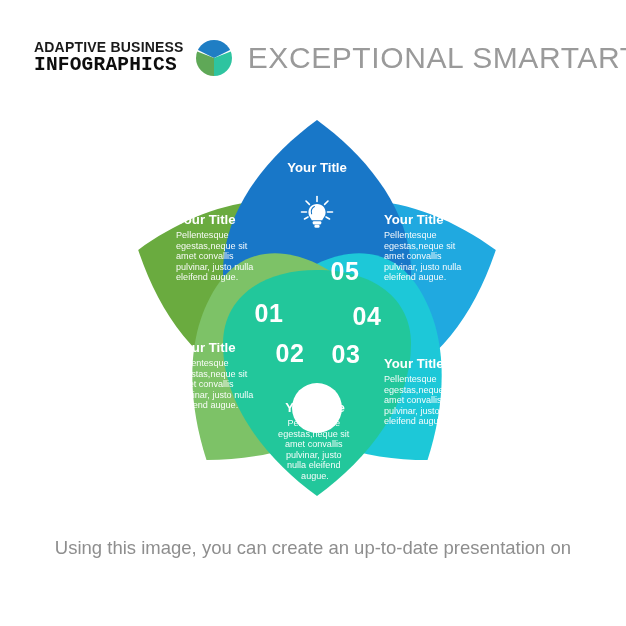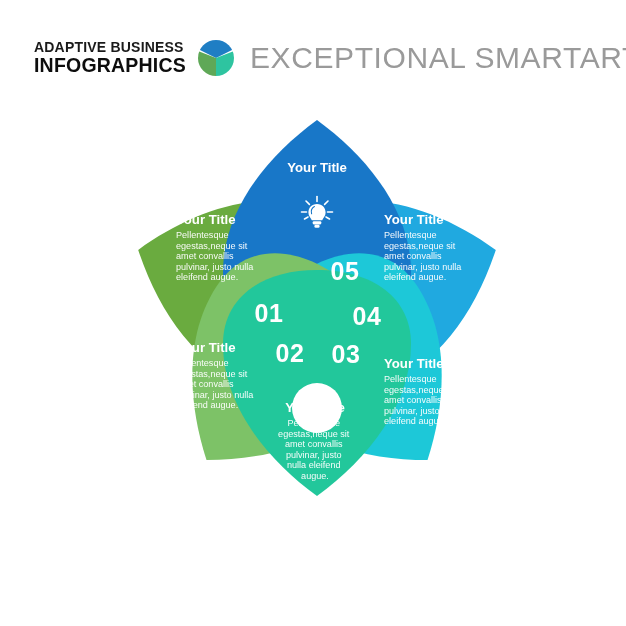--- a/index.html
+++ b/index.html
@@ -35,21 +35,21 @@
   }
   .brand-line1 {
     font-family: "Liberation Sans", sans-serif;
     font-weight: bold;
     font-size: 14px;
     letter-spacing: 0.2px;
     color: #1a1a1a;
     white-space: nowrap;
   }
   .brand-line2 {
-    font-family: Liberation Sans, sans-serif;
+    font-family: Liberation Mono, monospace;
     font-weight: bold;
     font-size: 19.5px;
     letter-spacing: 0.2px;
     color: #0d0d0d;
     white-space: nowrap;
     margin-top: 1px;
   }
   #brand-logo {
     margin-left: 10px;
     margin-right: 14px;
@@ -245,13 +245,14 @@
   <text class="petal-num" x="265" y="222" text-anchor="middle">01</text>
   <text class="petal-num" x="286" y="262" text-anchor="middle">02</text>
   <text class="petal-num" x="342" y="263" text-anchor="middle">03</text>
   <text class="petal-num" x="363" y="225" text-anchor="middle">04</text>
   <text class="petal-num" x="341" y="180" text-anchor="middle">05</text>
 
 </svg>
 </div>
 
 <div id="caption">
+  <div>Using this image, you can create an up-to-date presentation on</div>
 </div>
 
 </body></html>

